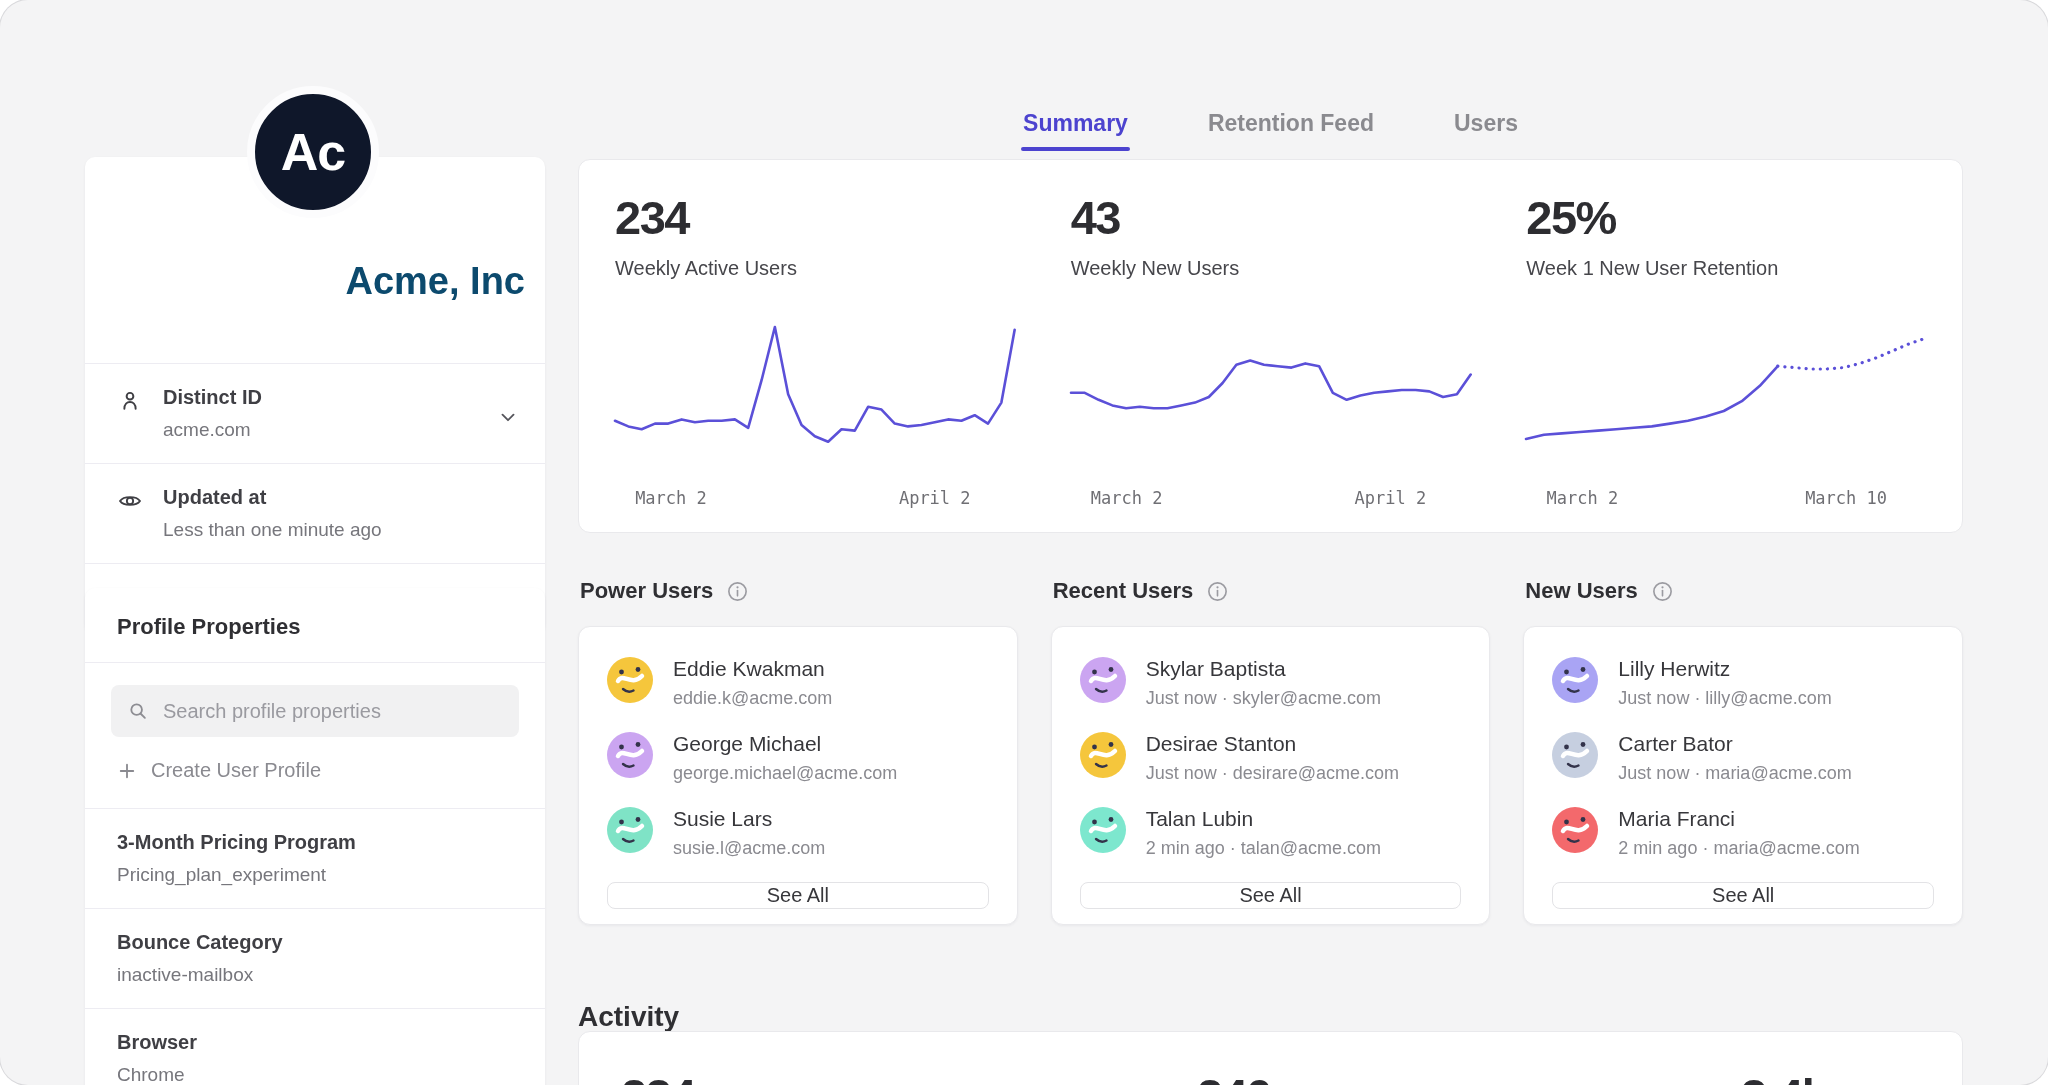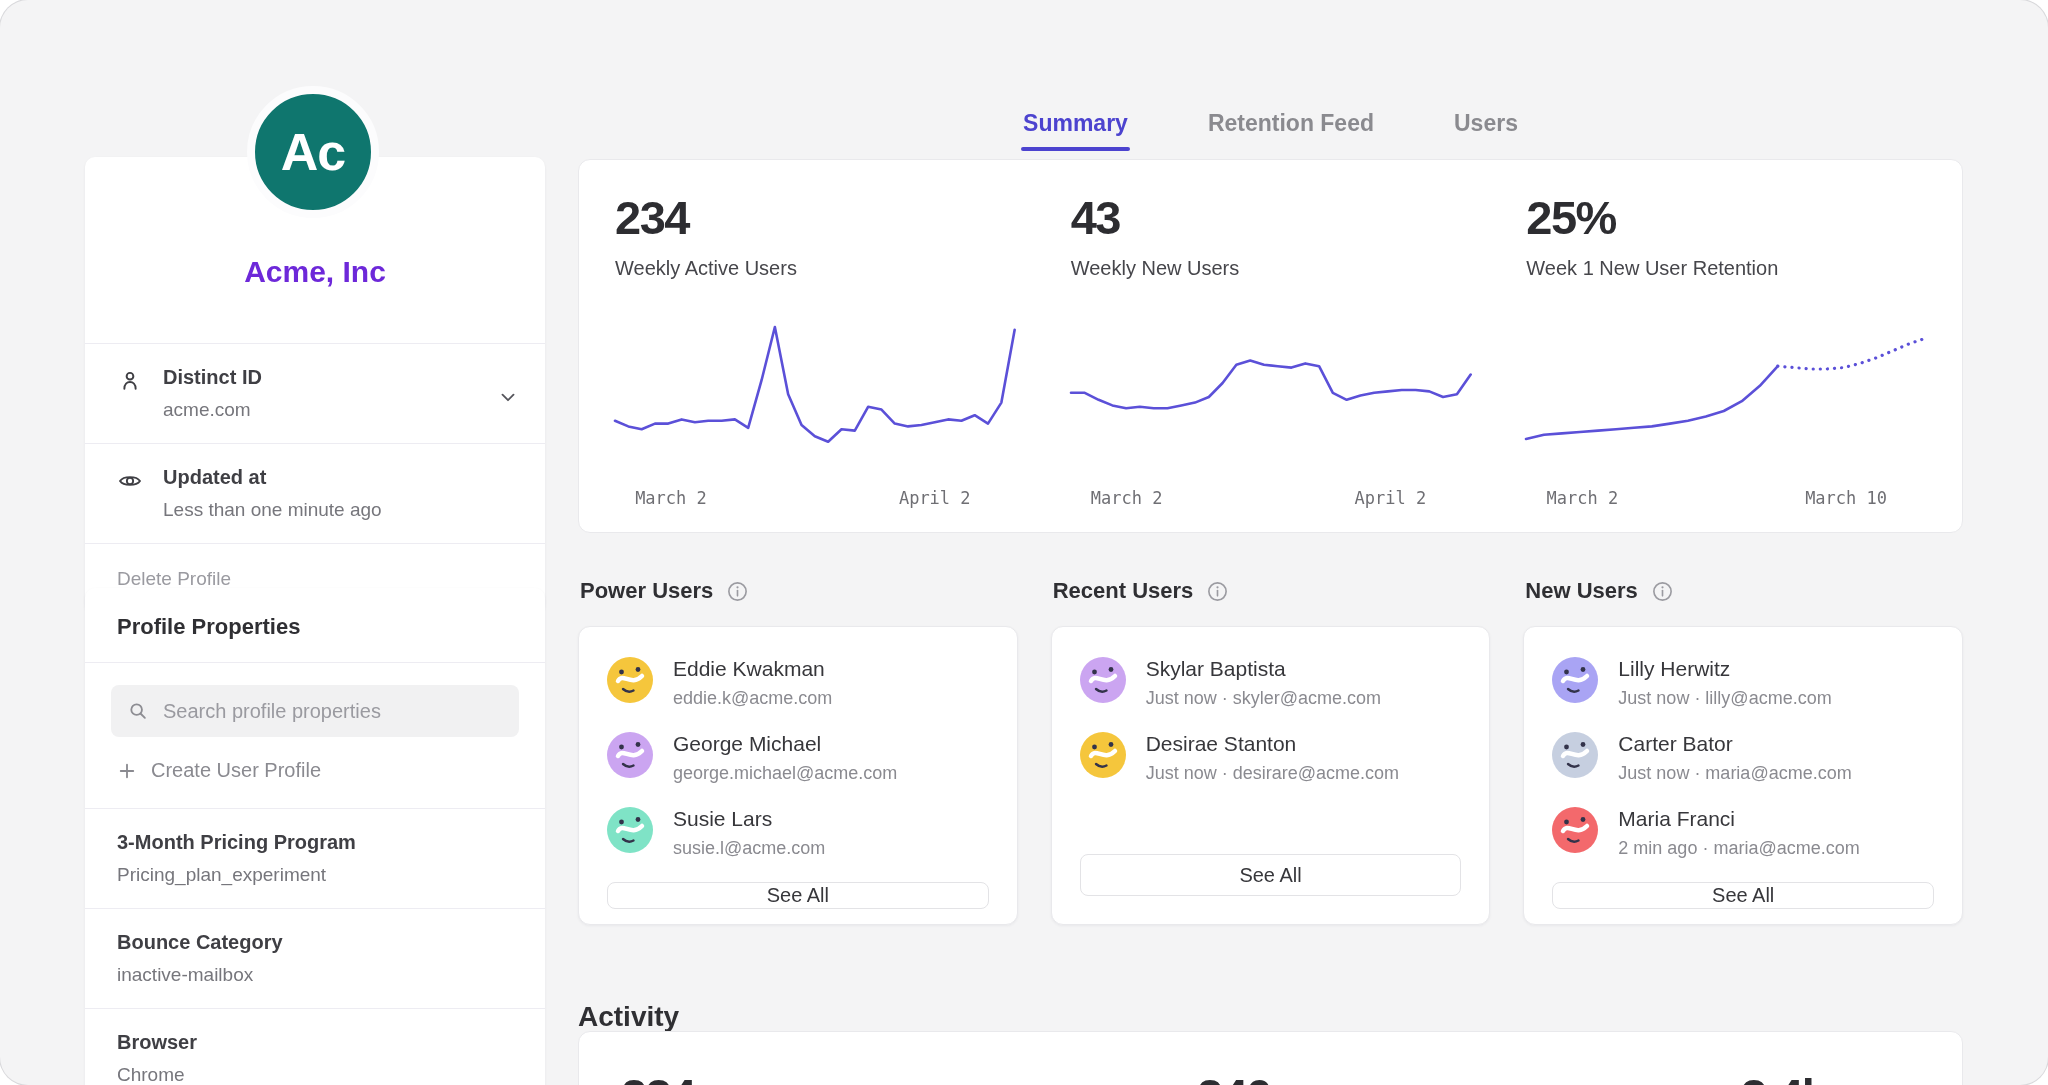--- a/index.html
+++ b/index.html
@@ -10,21 +10,21 @@
   }
   
   .avatar{
     position:absolute;left:247px;top:86px;width:132px;height:132px;border-radius:50%;
     border:8px solid #fcfcfd;box-sizing:border-box;z-index:3;
     display:flex;align-items:center;justify-content:center;
     color:#fff;font-size:52px;font-weight:700;letter-spacing:-1px;
   }
   .card{background:#fff;border-radius:10px;box-shadow:0 1px 3px rgba(25,25,50,.06);}
   .profile-card{position:absolute;left:85px;top:157px;width:460px;}
-  .company-name{padding:78px 20px 34px;text-align:center;font-size:30px;font-weight:700;color:#6d28d9;}
+  .company-name{padding:78px 20px 34px;text-align:right;font-size:38px;font-weight:700;color:#0c4a6e;}
   .prow{display:flex;align-items:flex-start;gap:20px;padding:22px 32px;border-top:1px solid #edecf2;position:relative;}
   .prow .ricon{flex:none;width:26px;height:26px;margin-top:2px;color:#3f3f44;}
   .plabel{font-size:20px;font-weight:700;color:#3f3f44;}
   .pvalue{font-size:19px;color:#76767c;margin-top:10px;}
   .chev{position:absolute;right:26px;top:42px;width:22px;height:22px;color:#55555b;cursor:pointer;}
   .delete-row{border-top:1px solid #edecf2;padding:24px 32px;font-size:19px;color:#9a9aa0;cursor:pointer;}
   .props-card{position:absolute;left:85px;top:588px;width:460px;height:620px;}
   .props-title{padding:26px 32px 22px;font-size:22px;font-weight:700;color:#2f2f33;border-bottom:1px solid #edecf2;}
   .search-wrap{position:relative;margin:22px 26px 0;}
   .search-wrap svg{position:absolute;left:16px;top:15px;width:22px;height:22px;color:#8d8d93;}
@@ -91,21 +91,21 @@
       <circle cx="14.5" cy="15" r="2.4" fill="#33334a"></circle>
       <circle cx="31" cy="12.5" r="2.4" fill="#33334a"></circle>
       <path d="M11 24 C 16 15, 24 30, 35 19" stroke="#ffffff" stroke-width="4.5" fill="none" stroke-linecap="round"></path>
       <path d="M16 32 q 5 4.5 10.5 1.5" stroke="#33334a" stroke-width="2.4" fill="none" stroke-linecap="round"></path>
     </symbol>
   </defs>
 </svg>
 
 <div class="frame">
 
-  <div class="avatar" style="background: #0f766e;">Ac</div>
+  <div class="avatar" style="background: #0f172a;">Ac</div>
 
   <section class="card profile-card">
     <h1 class="company-name">Acme, Inc</h1>
 
     <div class="prow">
       <span class="ricon">
         <svg viewBox="0 0 24 24" width="26" height="26" fill="none" stroke="currentColor" stroke-width="1.8" stroke-linecap="round">
           <circle cx="12" cy="7.6" r="3.1"></circle>
           <path d="M6.8 19.2 c 0 -4.2 2.5 -6.3 5.2 -6.3 s 5.2 2.1 5.2 6.3"></path>
         </svg>
@@ -292,20 +292,31 @@
           <span class="user-avatar" style="background: rgb(245, 198, 60);">
               <svg>
                 <use href="#face"></use>
               </svg>
             </span>
           <div>
             <div class="user-name">Desirae Stanton</div>
             <div class="user-sub">Just now · desirare@acme.com</div>
           </div>
         </div>
+        <div class="user-row">
+          <span class="user-avatar" style="background: rgb(125, 231, 206);">
+              <svg>
+                <use href="#face"></use>
+              </svg>
+            </span>
+          <div>
+            <div class="user-name">Talan Lubin</div>
+            <div class="user-sub">2 min ago · talan@acme.com</div>
+          </div>
+        </div>
         <button class="see-all">See All</button>
       </div>
     </div>
 
     <div class="user-col">
       <div class="section-head">
         <span>New Users</span>
         <svg class="info-icon" viewBox="0 0 24 24" fill="none" stroke="currentColor" stroke-width="1.7">
           <circle cx="12" cy="12" r="9"></circle>
             <path d="M12 11 v 5.5" stroke-linecap="round"></path>

